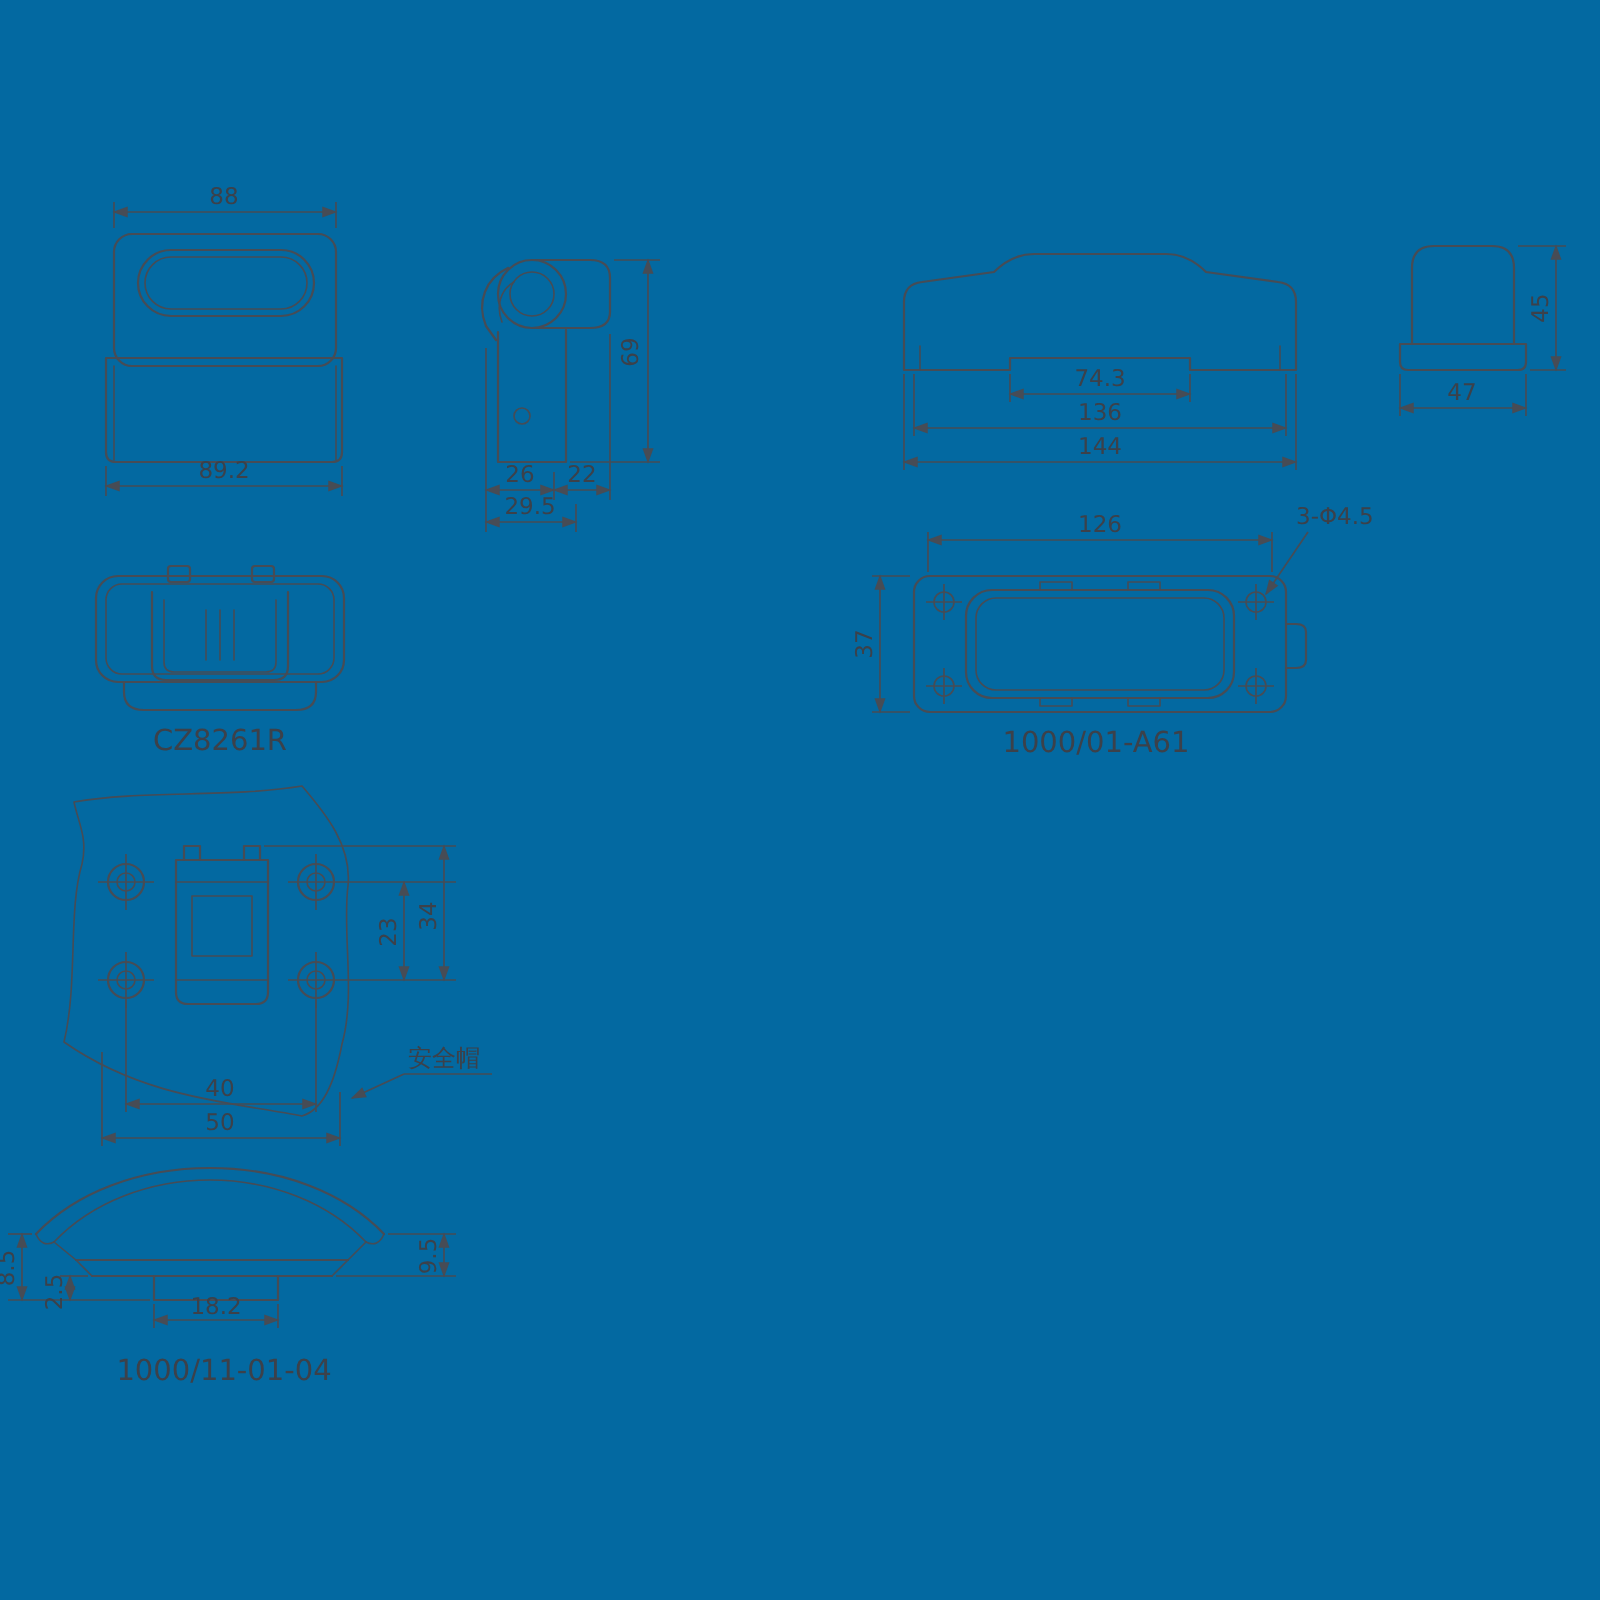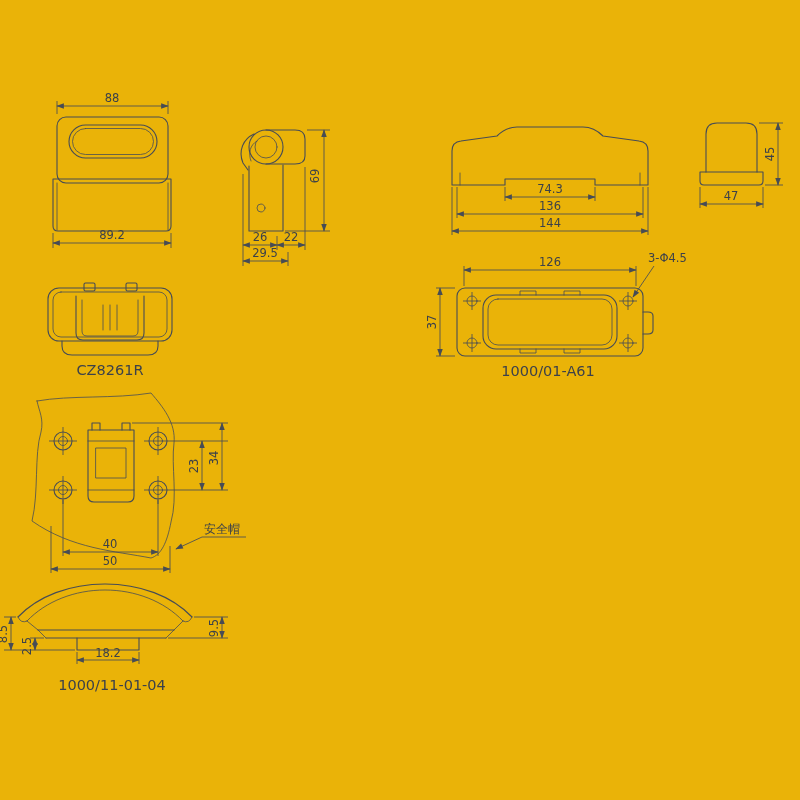--- a/index.html
+++ b/index.html
@@ -1,20 +1,20 @@
 <!DOCTYPE html>
 <html><head>
 <meta charset="utf-8">
 <style>
   html, body { margin: 0; padding: 0; background: #ffffff; }
   .sheet {
     position: relative;
     width: 800px;
     height: 800px;
-    background: #eab308;
+    background: #0369a1;
     font-family: "DejaVu Sans", "Liberation Sans", sans-serif;
   }
   svg { display: block; }
   .ln   { fill: none; stroke: #474c55; stroke-width: 1.1; stroke-linecap: round; stroke-linejoin: round; }
   .thin { stroke-width: 0.8; }
   .dim  { fill: none; stroke: #474c55; stroke-width: 0.85; stroke-linecap: butt; }
   text  { fill: #3c414a; font-family: "DejaVu Sans", "Liberation Sans", sans-serif; font-size: 11.5px; }
   .lbl  { font-size: 14.5px; }
   .cjk  { font-size: 12px; }
 </style>

